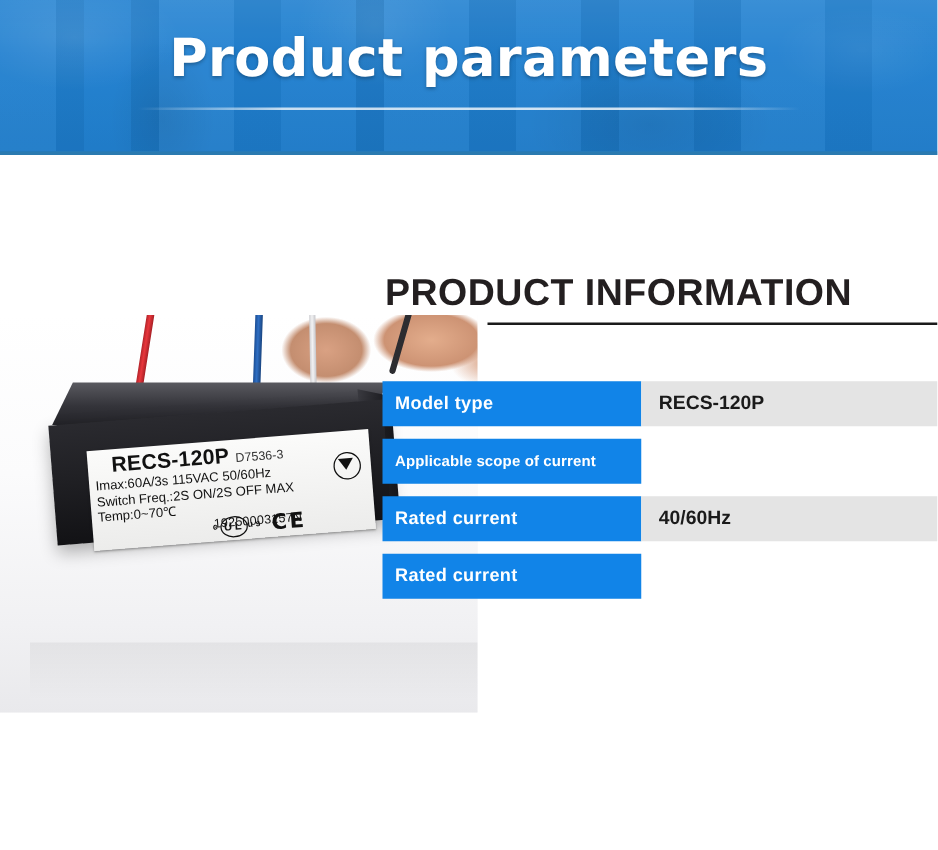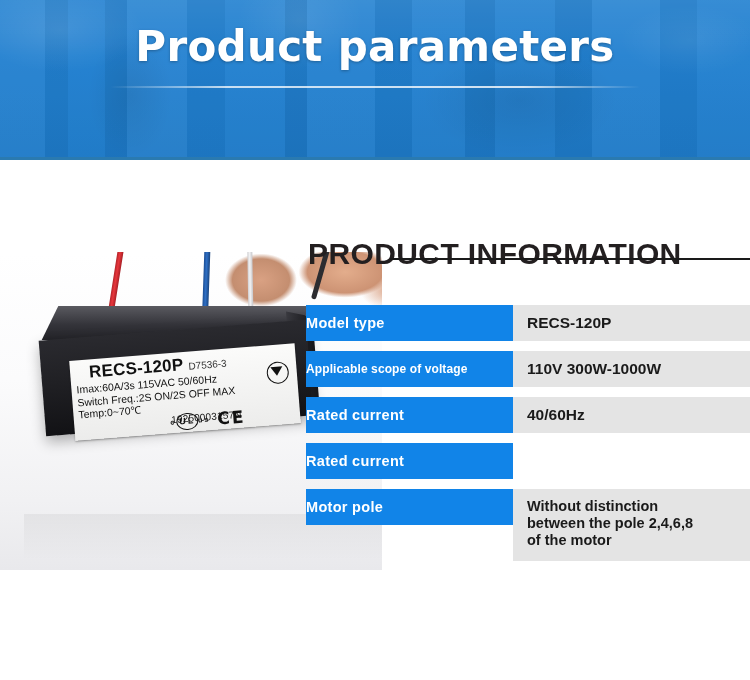--- a/index.html
+++ b/index.html
@@ -14,21 +14,21 @@
     overflow: hidden;
     font-family: "Liberation Sans", sans-serif;
     color: #222;
   }
 
   
   #banner {
     position: absolute;
     left: 0; top: 0;
     width: 750px;
-    height: 160px;
+    height: 124px;
     background: #1f7fd0;
     overflow: hidden;
     border-bottom: 3px solid #2a7ab0;
     box-sizing: border-box;
   }
   
   #banner .bg-photo {
     position: absolute;
     inset: 0;
     background:
@@ -217,21 +217,20 @@
   #section-title {
     position: absolute;
     left: 308px;
     top: 218px;
     font-size: 30px;
     font-weight: bold;
     color: #231f20;
     letter-spacing: .4px;
     font-family: "Liberation Sans", sans-serif;
     white-space: nowrap;
-    margin-top: 19px;
   }
   #section-rule {
     position: absolute;
     left: 390px;
     top: 258px;
     width: 360px;
     height: 2px;
     background: #1a1a1a;
   }
 
@@ -250,20 +249,21 @@
   }
   .spec-label {
     width: 207px;
     min-height: 36px;
     background: #1184e8;
     color: #ffffff;
     font-weight: bold;
     font-size: 14.5px;
     display: flex;
     align-items: center;
+    padding-left: 10px;
     box-sizing: border-box;
     letter-spacing: .3px;
     flex: 0 0 207px;
   }
   .spec-label.small {
     font-size: 12px;
     letter-spacing: .1px;
   }
   .spec-value {
     flex: 1 1 auto;
@@ -330,33 +330,26 @@
 <div id="section-rule"></div>
 
 <div id="spec-table">
 
   <div class="spec-row">
     <div class="spec-label">Model type</div>
     <div class="spec-value">RECS-120P</div>
   </div>
 
   <div class="spec-row">
-    <div class="spec-label small">Applicable scope of voltage</div>
-    <div class="spec-value">110V  300W-1000W</div>
+    <div class="spec-label small">Applicable scope of current</div>
   </div>
 
   <div class="spec-row">
     <div class="spec-label">Rated current</div>
     <div class="spec-value">40/60Hz</div>
   </div>
 
   <div class="spec-row">
     <div class="spec-label">Rated current</div>
   </div>
 
-  <div class="spec-row">
-    <div class="spec-label">Motor pole</div>
-    <div class="spec-value multiline">Without distinction
-between the pole 2,4,6,8
-of the motor</div>
-  </div>
 
 </div>
 
 </body></html>

